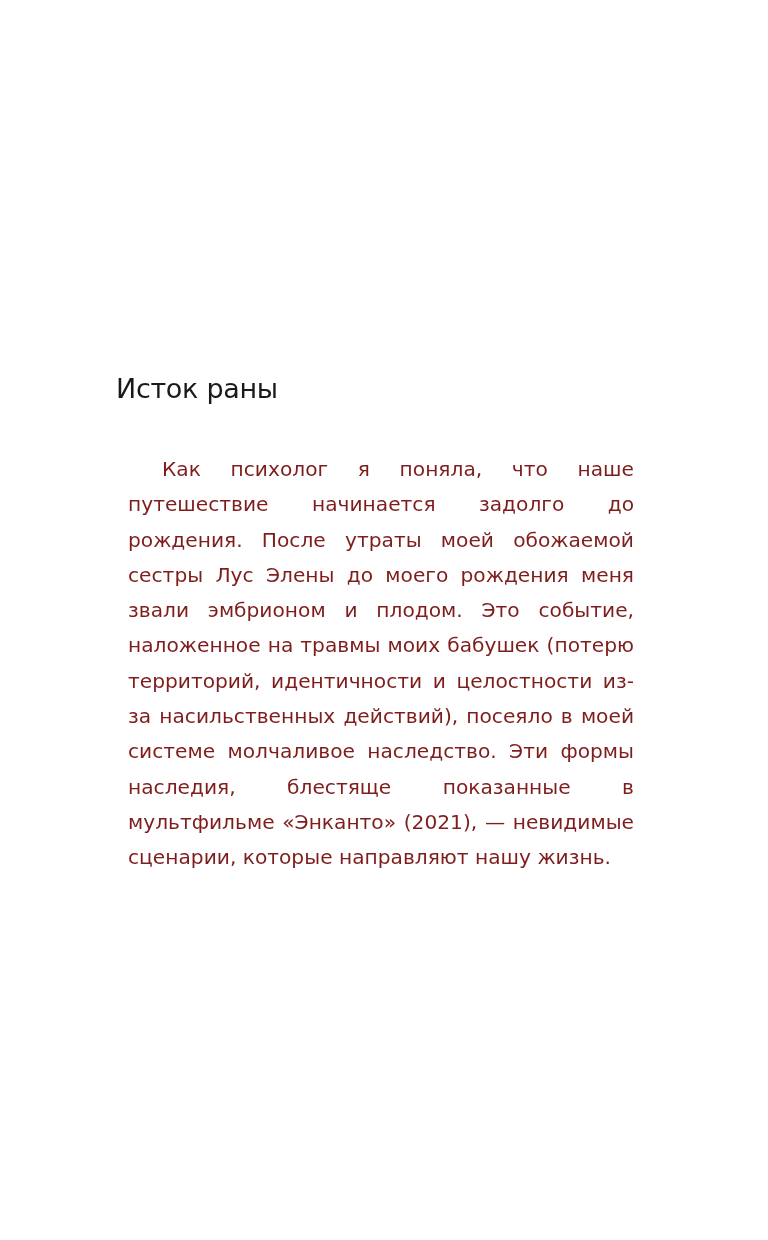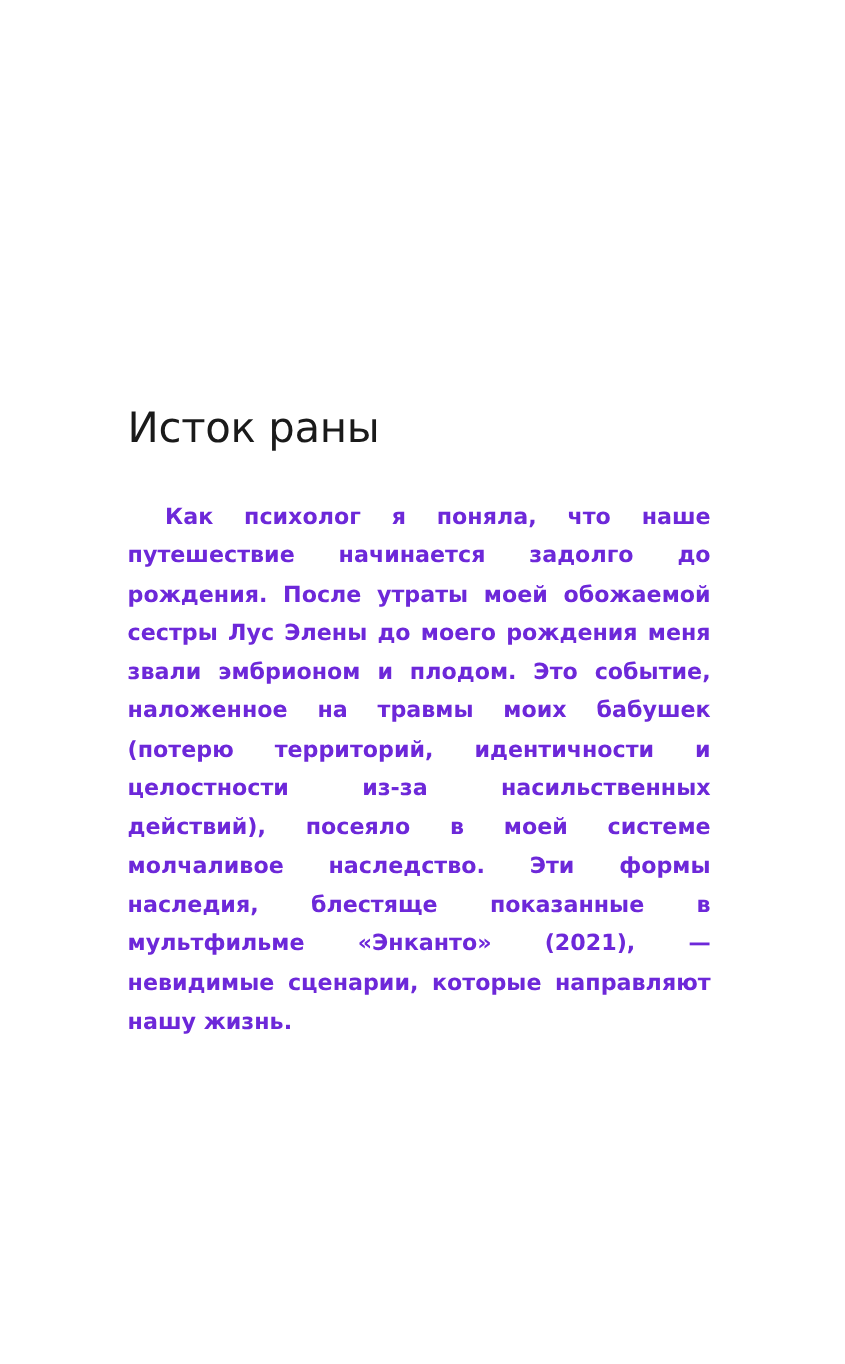--- a/index.html
+++ b/index.html
@@ -18,36 +18,35 @@
   }
   .content {
     position: absolute;
     left: 116px;
     top: 372px;
     width: 530px;
   }
   .chapter-title {
     font-family: "DejaVu Sans", sans-serif;
     font-weight: 400;
-    font-size: 38px;
+    font-size: 27px;
     line-height: 34px;
     letter-spacing: -0.3px;
     color: #1a1a1a;
     margin: 0 0 46px 0;
   }
   .body-text {
     font-family: "DejaVu Sans", sans-serif;
     font-size: 20.2px;
     line-height: 35.3px;
     text-align: justify;
     text-justify: inter-word;
-    color: #6d28d9;
-    margin: 0;
+    color: #7f1d1d;
+    margin: 12px;
     hyphens: manual;
-    font-weight: bold;
   }
   .body-text + .body-text {
     margin-top: 0;
   }
   .indent {
     display: inline-block;
     width: 34px;
   }
 </style>
 </head>

